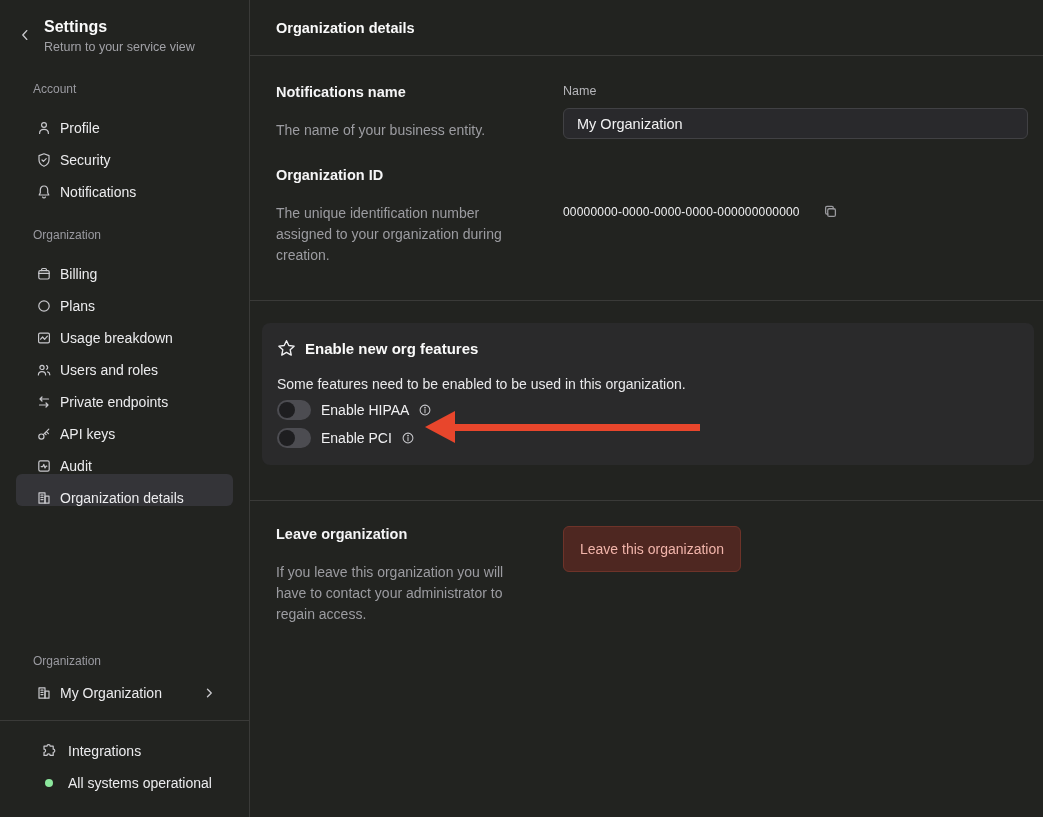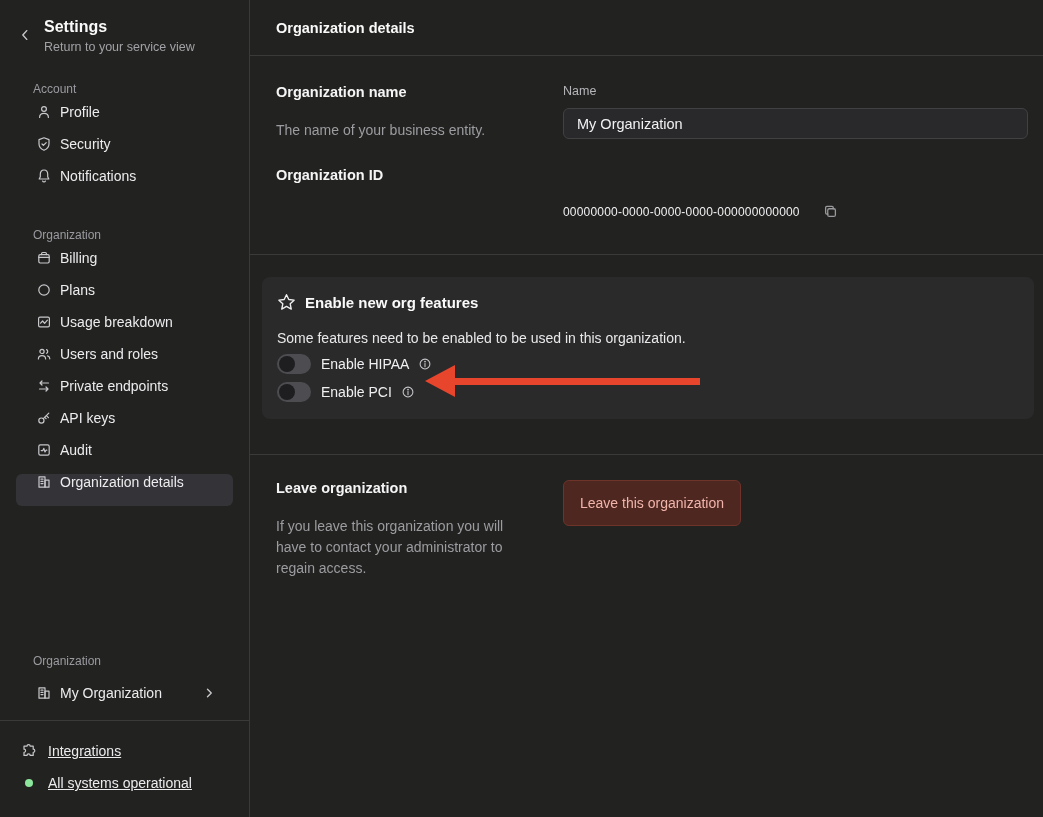--- a/index.html
+++ b/index.html
@@ -20,36 +20,36 @@
   }
   .sb-header { display:flex; padding:18px 16px 0 18px; }
   .back-btn { width:20px; padding-top:10px; color:#c9c9cd; cursor:pointer; }
   .sb-title { font-size:16px; font-weight:bold; color:#fafafa; margin-left:6px; }
   .sb-sub { font-size:12.5px; color:#a1a1a6; margin-left:6px; margin-top:4px; }
   .sb-section-label {
     font-size:12px; color:#9a9aa0; font-weight:400;
     padding:0 0 0 33px; margin-top:28px; margin-bottom:8px;
   }
   .nav-item {
-    height:32px; display:flex; align-items:flex-start;
+    height:32px; display:flex; align-items:flex-end;
     margin:0 16px; padding-left:20px; border-radius:6px;
     color:#ececee; cursor:pointer;
   }
   .nav-item .icn { width:16px; height:16px; margin-right:8px; display:flex; align-items:center; justify-content:center; color:#c8c8cc; }
   .nav-item.selected { background:#343438; }
   .sb-footer { margin-top:auto; }
   .org-switch-row {
     height:34px; display:flex; align-items:center;
     margin:6px 16px 10px 16px; padding-left:20px; border-radius:6px; cursor:pointer;
     color:#ececee; position:relative;
   }
   .org-switch-row .chev { position:absolute; right:18px; color:#c9c9cd; }
   .sb-divider { border-top:1px solid #3a3a38; margin:0; }
   .footer-rows { padding:14px 0 18px 0; }
-  .footer-item { height:32px; display:flex; align-items:center; padding-left:21px; color:#ececee; cursor:pointer;text-decoration:underline; }
+  .footer-item { height:32px; display:flex; align-items:center; padding-left:41px; color:#ececee; cursor:pointer; }
   .footer-item .icn { width:16px; height:16px; margin-right:11px; color:#c8c8cc; display:flex; align-items:center; justify-content:center; }
   .status-dot { width:8px; height:8px; border-radius:50%; margin:0 15px 0 4px; }
   
   .main { flex:1; display:flex; flex-direction:column; }
   .main-header {
     height:56px; display:flex; align-items:center;
     padding-left:26px; border-bottom:1px solid #3a3a38;
     font-size:14.5px; font-weight:bold; color:#fafafa;
   }
   .row { display:flex; padding:28px 15px 0 26px; }
@@ -270,32 +270,33 @@
       </div>
     </div>
   </div>
 </aside>
 
 <main class="main">
   <div class="main-header">Organization details</div>
 
   <div class="row">
     <div class="row-left">
-      <div class="sec-title">Organization name</div>
+      <div class="sec-title">Notifications name</div>
       <div class="sec-desc">The name of your business entity.</div>
     </div>
     <div class="row-right">
       <div class="field-label">Name</div>
       <input class="text-input" type="text" value="My Organization" style="">
     </div>
   </div>
 
   <div class="row" style="padding-top:26px;">
     <div class="row-left">
       <div class="sec-title">Organization ID</div>
+      <div class="sec-desc">The unique identification number assigned to your organization during creation.</div>
     </div>
     <div class="row-right">
       <div class="id-row">
         <span class="id-value">00000000-0000-0000-0000-000000000000</span>
         <span class="copy-btn">
           <svg width="17" height="17" viewBox="0 0 16 16" fill="none" stroke="currentColor" stroke-width="1.2" stroke-linejoin="round">
               <rect x="5.4" y="5.4" width="7.2" height="7.2" rx="1.4"></rect>
               <path d="M10.6 5.4 V4.4 a1.2 1.2 0 0 0 -1.2 -1.2 H4.6 a1.2 1.2 0 0 0 -1.2 1.2 v4.8 a1.2 1.2 0 0 0 1.2 1.2 h1" stroke-linecap="round"></path>
             </svg>
         </span>

